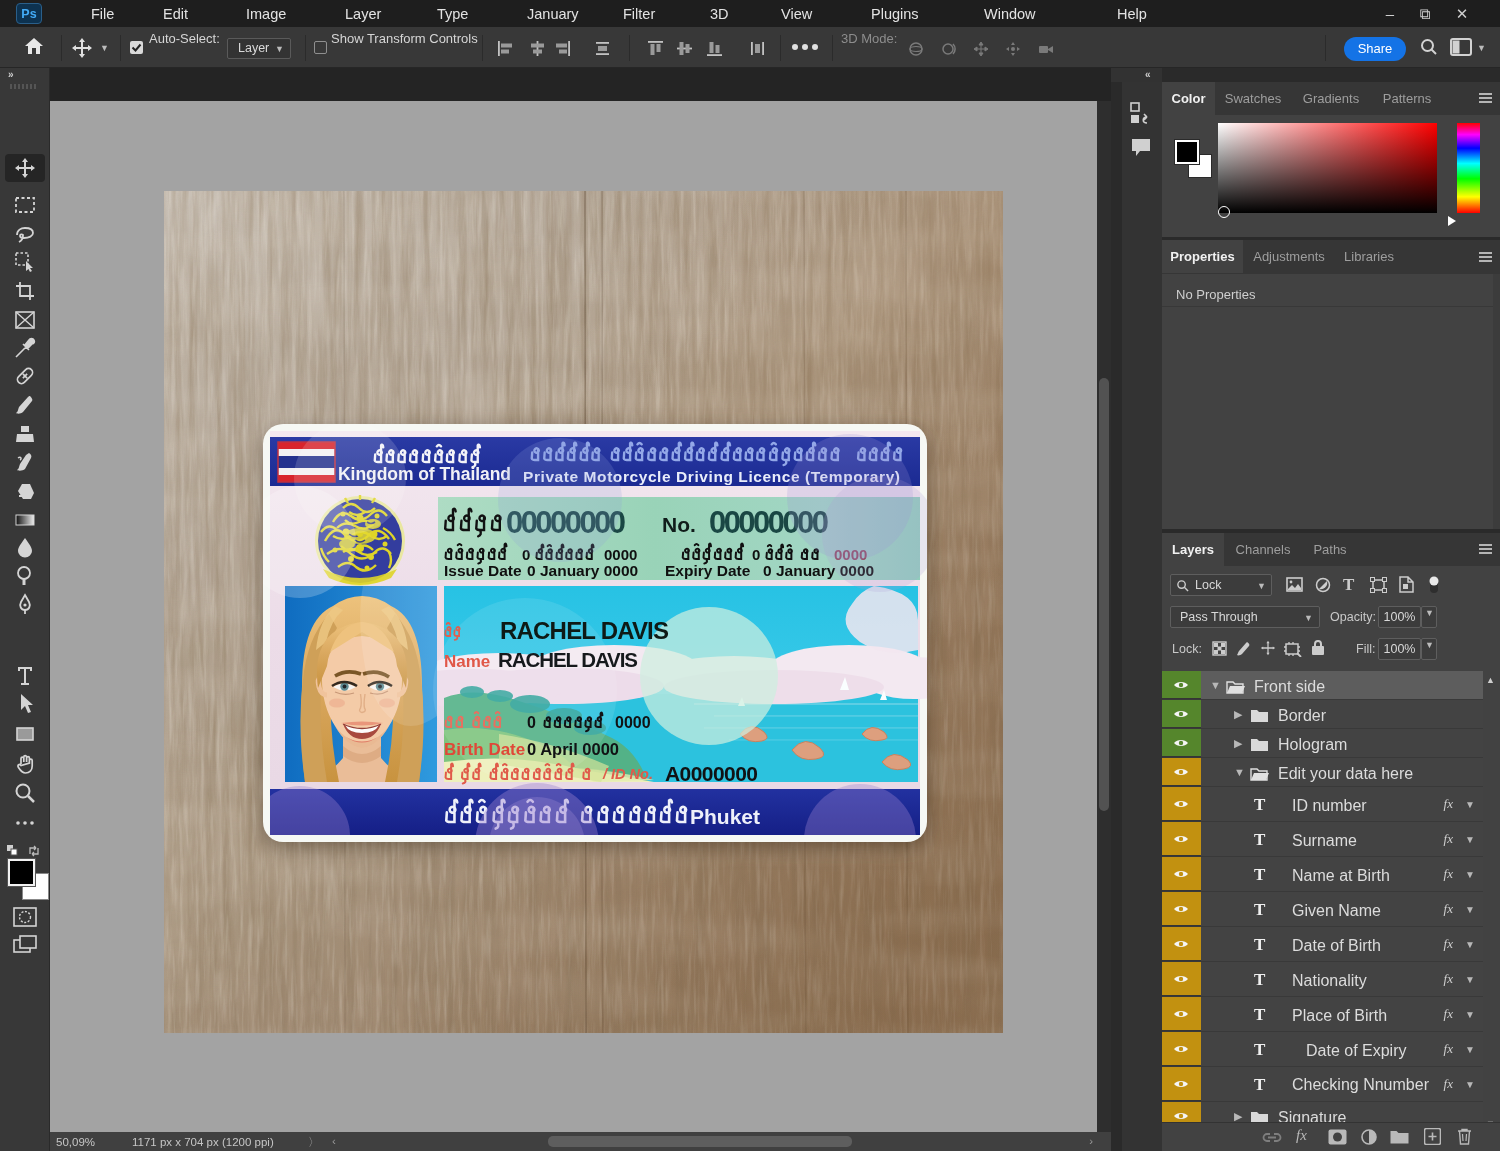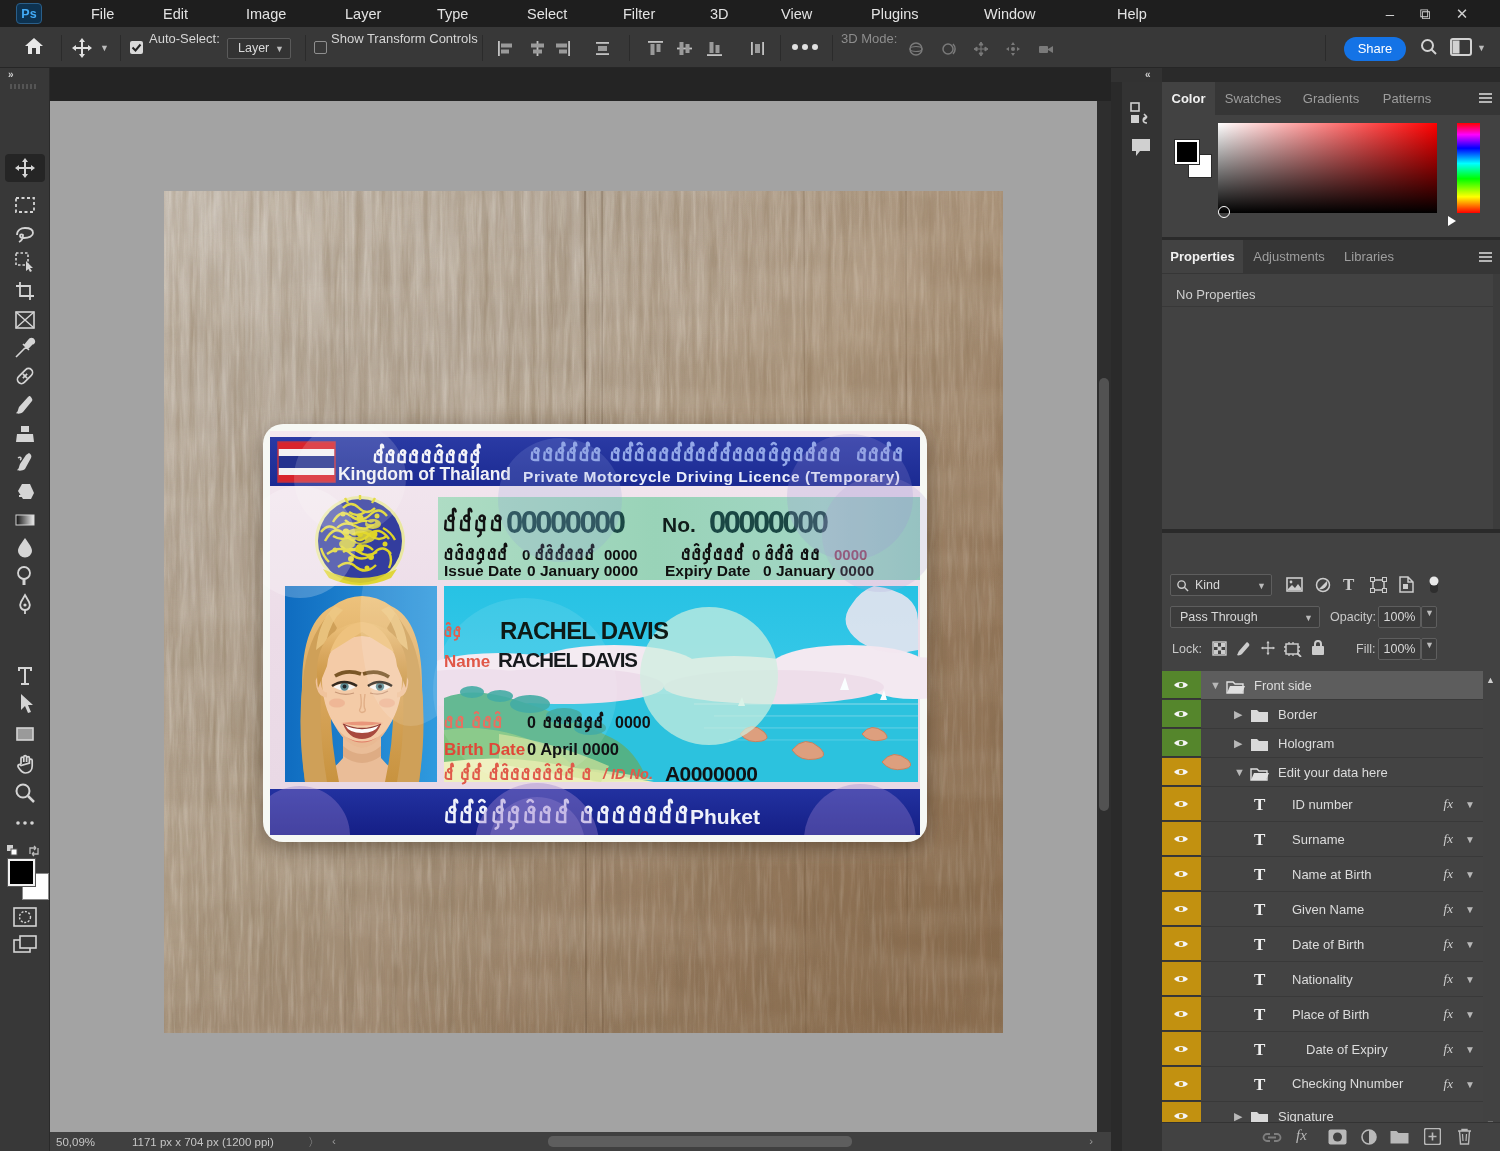--- a/index.html
+++ b/index.html
@@ -36,36 +36,36 @@
 .panel{position:absolute;left:0;width:338px;background:#424242;}
 .ptabs{position:absolute;left:0;top:0;width:100%;height:33px;background:#363636;}
 .ptab{position:absolute;top:0;height:33px;color:#9e9e9e;font-size:13px;line-height:33px;text-align:center;}
 .ptab.act{background:#424242;color:#f1f1f1;font-weight:bold;}
 .burger{position:absolute;right:8px;top:11px;width:13px;height:10px;border-top:2px solid #b5b5b5;border-bottom:2px solid #b5b5b5;}
 .burger:before{content:"";display:block;margin-top:2px;height:2px;background:#b5b5b5;}
 
 .lrow{position:absolute;left:0;width:321px;}
 .eyebox{position:absolute;left:0;top:0;width:39px;height:100%;border-bottom:1px solid #353535;}
 .eye{position:absolute;left:11px;top:50%;margin-top:-5px;width:16px;height:10px;}
-.lname{position:absolute;color:#dcdcdc;font-size:13px;}
+.lname{position:absolute;color:#dcdcdc;font-size:16px;}
 .fx{position:absolute;right:30px;color:#cfcfcf;font-style:italic;font-size:13px;font-family:"Liberation Serif",serif;}
 .chev{position:absolute;color:#b8b8b8;font-size:11px;}
 .ctrl{background:#3c3c3c;border:1px solid #5e5e5e;border-radius:2px;position:absolute;color:#d8d8d8;}
 </style></head>
 <body>
 <div id="app">
 
   <div id="menubar">
     <div id="pslogo">Ps</div>
     <span class="mi" style="left:91px">File</span>
     <span class="mi" style="left:163px">Edit</span>
     <span class="mi" style="left:246px">Image</span>
     <span class="mi" style="left:345px">Layer</span>
     <span class="mi" style="left:437px">Type</span>
-    <span class="mi" style="left:527px">Select</span>
+    <span class="mi" style="left:527px">January</span>
     <span class="mi" style="left:623px">Filter</span>
     <span class="mi" style="left:710px">3D</span>
     <span class="mi" style="left:781px">View</span>
     <span class="mi" style="left:871px">Plugins</span>
     <span class="mi" style="left:984px">Window</span>
     <span class="mi" style="left:1117px">Help</span>
     <div class="winbtn" style="right:93px">–</div>
     <div class="winbtn" style="right:58px">⧉</div>
     <div class="winbtn" style="right:21px">✕</div>
   </div>
@@ -688,24 +688,30 @@
           <div class="burger"></div>
         </div>
         <div style="position:absolute;left:13px;top:58px;width:24px;height:24px;background:#000;border:2px solid #fff;outline:1px solid #2a2a2a;z-index:3"></div>
         <div style="position:absolute;left:26px;top:72px;width:24px;height:24px;background:#fff;border:1px solid #2a2a2a;z-index:2"></div>
         <div style="position:absolute;left:56px;top:41px;width:219px;height:90px;background:linear-gradient(to bottom,rgba(0,0,0,0) 0%,#000 100%),linear-gradient(to right,#fff 0%,#f00 100%);"></div>
         <div style="position:absolute;left:56px;top:124px;width:12px;height:12px;border:1.5px solid #fff;border-radius:50%;"></div>
         <div style="position:absolute;left:295px;top:41px;width:23px;height:90px;background:linear-gradient(to bottom,#f00 0%,#f0f 13%,#00f 28%,#0ff 45%,#0f0 62%,#ff0 82%,#f00 100%);"></div>
         <div style="position:absolute;left:286px;top:134px;width:0;height:0;border-left:8px solid #fff;border-top:5px solid transparent;border-bottom:5px solid transparent;"></div>
       </div>
       <div class="panel" style="top:465px;height:618px;">
+        <div class="ptabs">
+          <div class="ptab act" style="left:0;width:62px">Layers</div>
+          <div class="ptab" style="left:62px;width:78px">Channels</div>
+          <div class="ptab" style="left:140px;width:56px">Paths</div>
+          <div class="burger"></div>
+        </div>
         <div class="ctrl" style="left:8px;top:41px;width:102px;height:22px;font-size:12.5px;line-height:20px;"><svg style="position:absolute;left:5px;top:4px" width="13" height="13" viewBox="0 0 14 14">
             <circle cx="6" cy="6" r="4" fill="none" stroke="#ccc" stroke-width="1.5"></circle>
             <path d="M9 9 L13 13" stroke="#ccc" stroke-width="1.5"></path>
-          </svg><span style="margin-left:24px">Kind</span><span style="position:absolute;right:5px;top:1px;font-size:9px;color:#bbb">▼</span></div>
+          </svg><span style="margin-left:24px">Lock</span><span style="position:absolute;right:5px;top:1px;font-size:9px;color:#bbb">▼</span></div>
         <svg style="position:absolute;left:124px;top:44px" width="17" height="16" viewBox="0 0 17 16">
           <rect x="1" y="1" width="15" height="13" fill="none" stroke="#cccccc" stroke-width="1.6"></rect>
           <circle cx="5" cy="5" r="1.4" fill="#cccccc"></circle>
           <path d="M2 12 L6 8 L9 11 L12 7 L15 11 V13 H2 Z" fill="#cccccc"></path>
         </svg>
         <svg style="position:absolute;left:153px;top:44px" width="16" height="16" viewBox="0 0 16 16">
           <circle cx="8" cy="8" r="6.5" fill="none" stroke="#cccccc" stroke-width="1.5"></circle>
           <path d="M4 12 A6.5 6.5 0 0 0 12 4 Z" fill="#cccccc"></path>
         </svg>
         <div style="position:absolute;left:181px;top:42px;color:#cccccc;font-family:'Liberation Serif',serif;font-weight:bold;font-size:17px">T</div>

